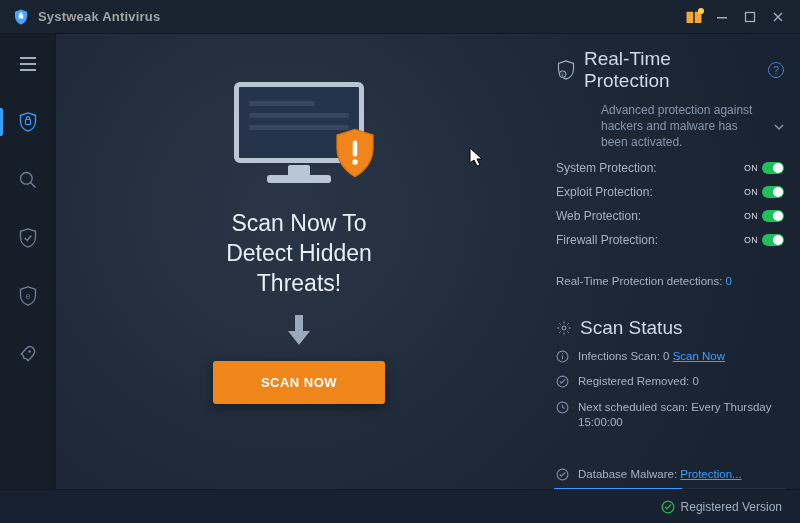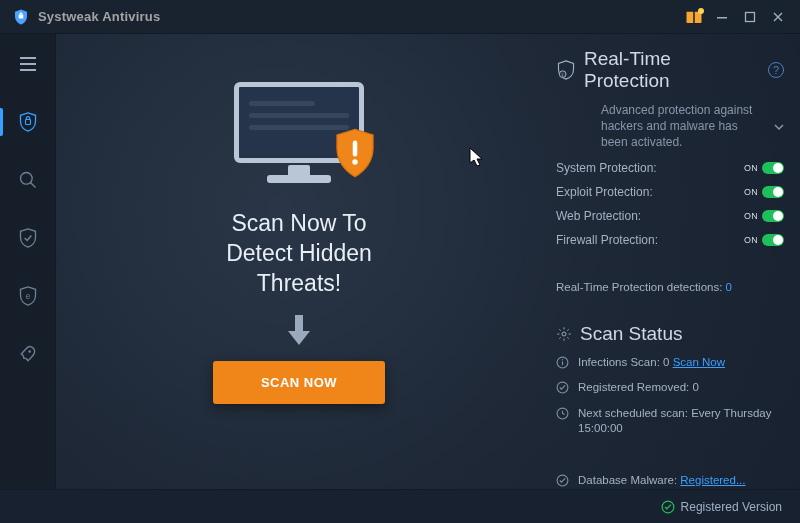--- a/index.html
+++ b/index.html
@@ -39,21 +39,21 @@
 .panel .qmark { width: 16px; height: 16px; border: 1.5px solid #4b7fbf; color: #4b7fbf; border-radius: 50%; font-size: 11px; display: flex; align-items: center; justify-content: center; cursor: pointer; }
 .adv { margin-top: 10px; display: flex; align-items: center; gap: 8px; font-size: 12px; line-height: 1.35; color: #8796aa; cursor: pointer; margin-left: 45px; }
 .adv .chev { margin-top: 2px; }
 .row { display: flex; align-items: center; justify-content: space-between; margin-top: 10px; }
 .row .lbl { color: #a4b2c4; }
 .toggle { display: flex; align-items: center; gap: 4px; }
 .toggle .txt { font-size: 9px; color: #d2dbe6; letter-spacing: .3px; }
 .switch { width: 22px; height: 12px; background: #1fbf5b; border-radius: 6px; position: relative; cursor: pointer; }
 .switch::after { content: ""; position: absolute; right: 1px; top: 1px; width: 10px; height: 10px; background: #fff; border-radius: 50%; }
 .hr { height: 1px; background: #27303f; margin: 12px -2px 0 -2px; }
-.det-line { margin-top: 22px; font-size: 11.5px; }
+.det-line { margin-top: 16px; font-size: 11.5px; }
 .det-line .link { color: #3aa0ff; }
 .sec2 { margin-top: 14px; }
 .sec2 .sec-head { margin-top: 4px; }
 .srow { display: flex; align-items: flex-start; gap: 8px; margin-top: 10px; font-size: 11.5px; line-height: 1.35; }
 .srow .ic { width: 14px; flex: 0 0 14px; color: #7e90a6; margin-top: 1px; }
 .srow .txt2 { flex: 1; }
 .srow a { color: #3aa0ff; text-decoration: underline; cursor: pointer; }
 .progress { height: 2px; background: #27303f; margin: 6px -2px 0 -2px; position: relative; }
 .progress .bar { position: absolute; left: 0; top: 0; bottom: 0; width: 55%; background: #3aa0ff; }
 .footer { height: 34px; display: flex; align-items: center; justify-content: flex-end; padding: 0 18px; font-size: 12px; color: #9fb0c4; background: #18212f; border-top: 1px solid #111a27; }
@@ -273,21 +273,21 @@
         <div class="hr"></div>
 
         <div class="sec2">
           <div class="srow">
             <span class="ic">
                 <svg width="13" height="13" viewBox="0 0 24 24">
                   <circle cx="12" cy="12" r="10" fill="none" stroke="currentColor" stroke-width="2"></circle>
                   <path d="M7 12l3 3 7-7" fill="none" stroke="currentColor" stroke-width="2"></path>
                 </svg>
               </span>
-            <span class="txt2"><span>Database Malware:</span> <a>Registered...</a></span>
+            <span class="txt2"><span>Database Malware:</span> <a>Protection...</a></span>
           </div>
           <div class="progress">
               <div class="bar"></div>
             </div>
         </div>
       </div>
     </div>
   </div>
 
   <div class="footer">

